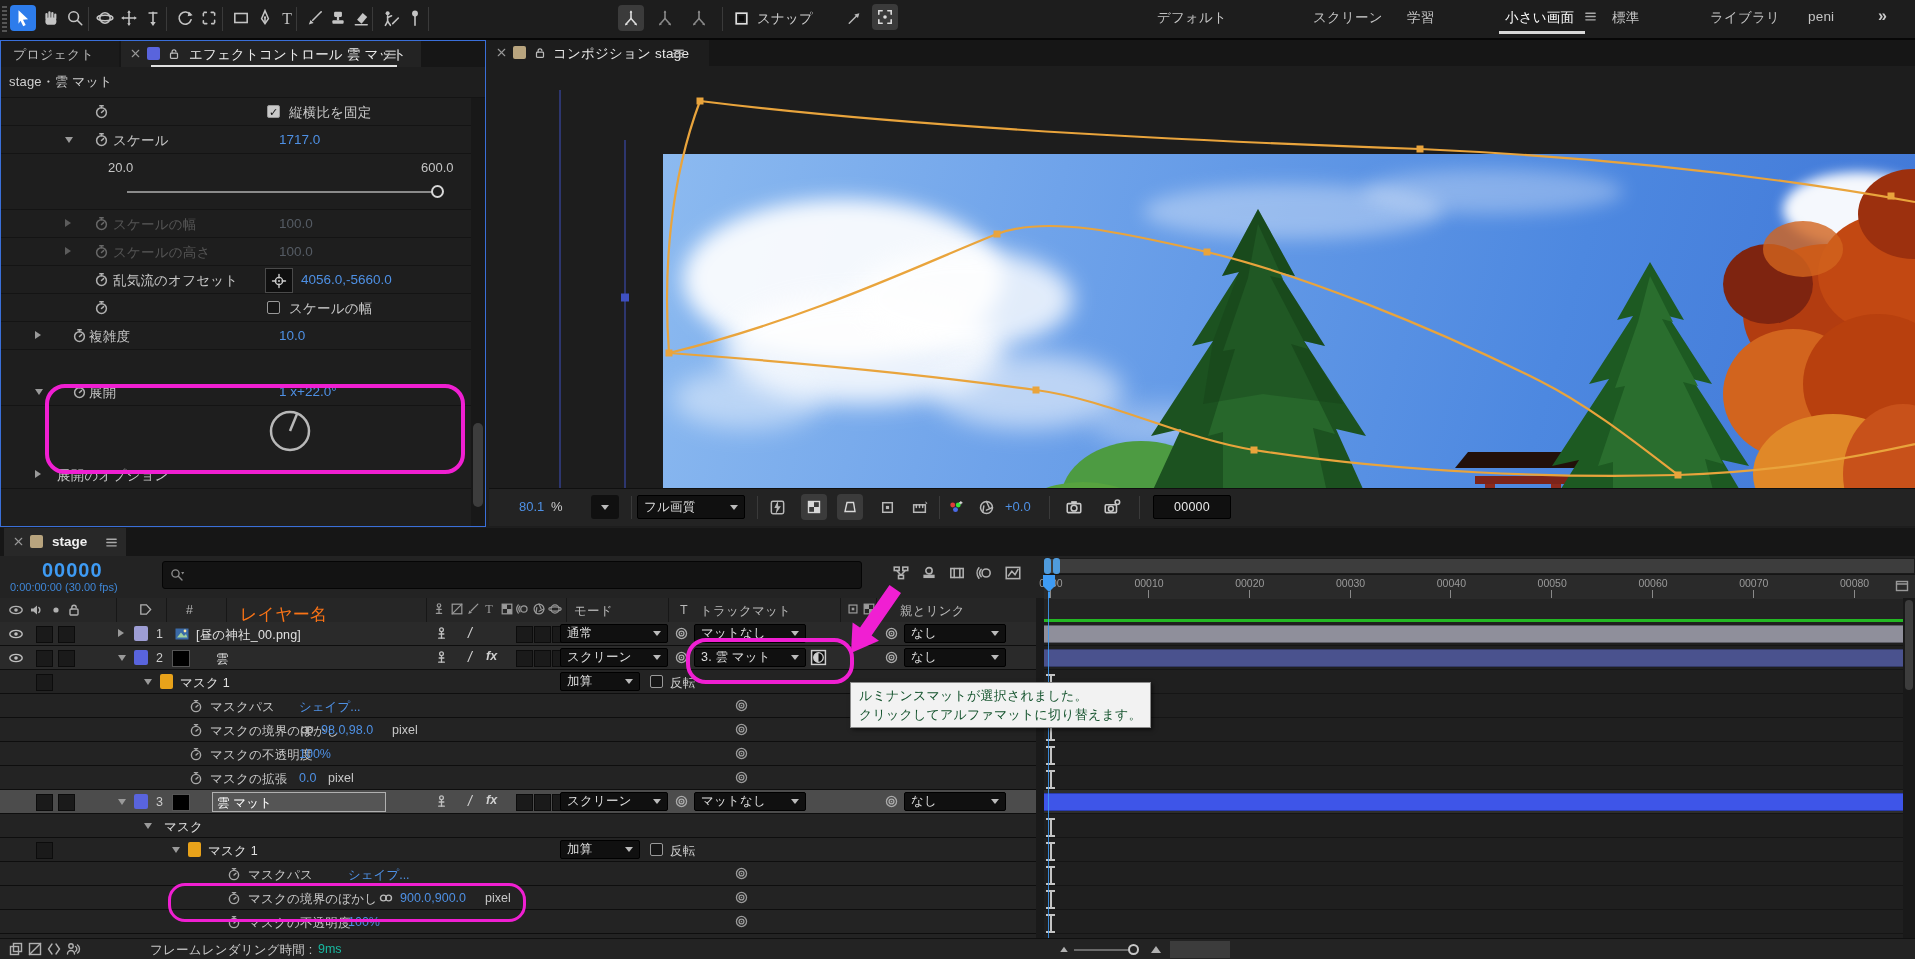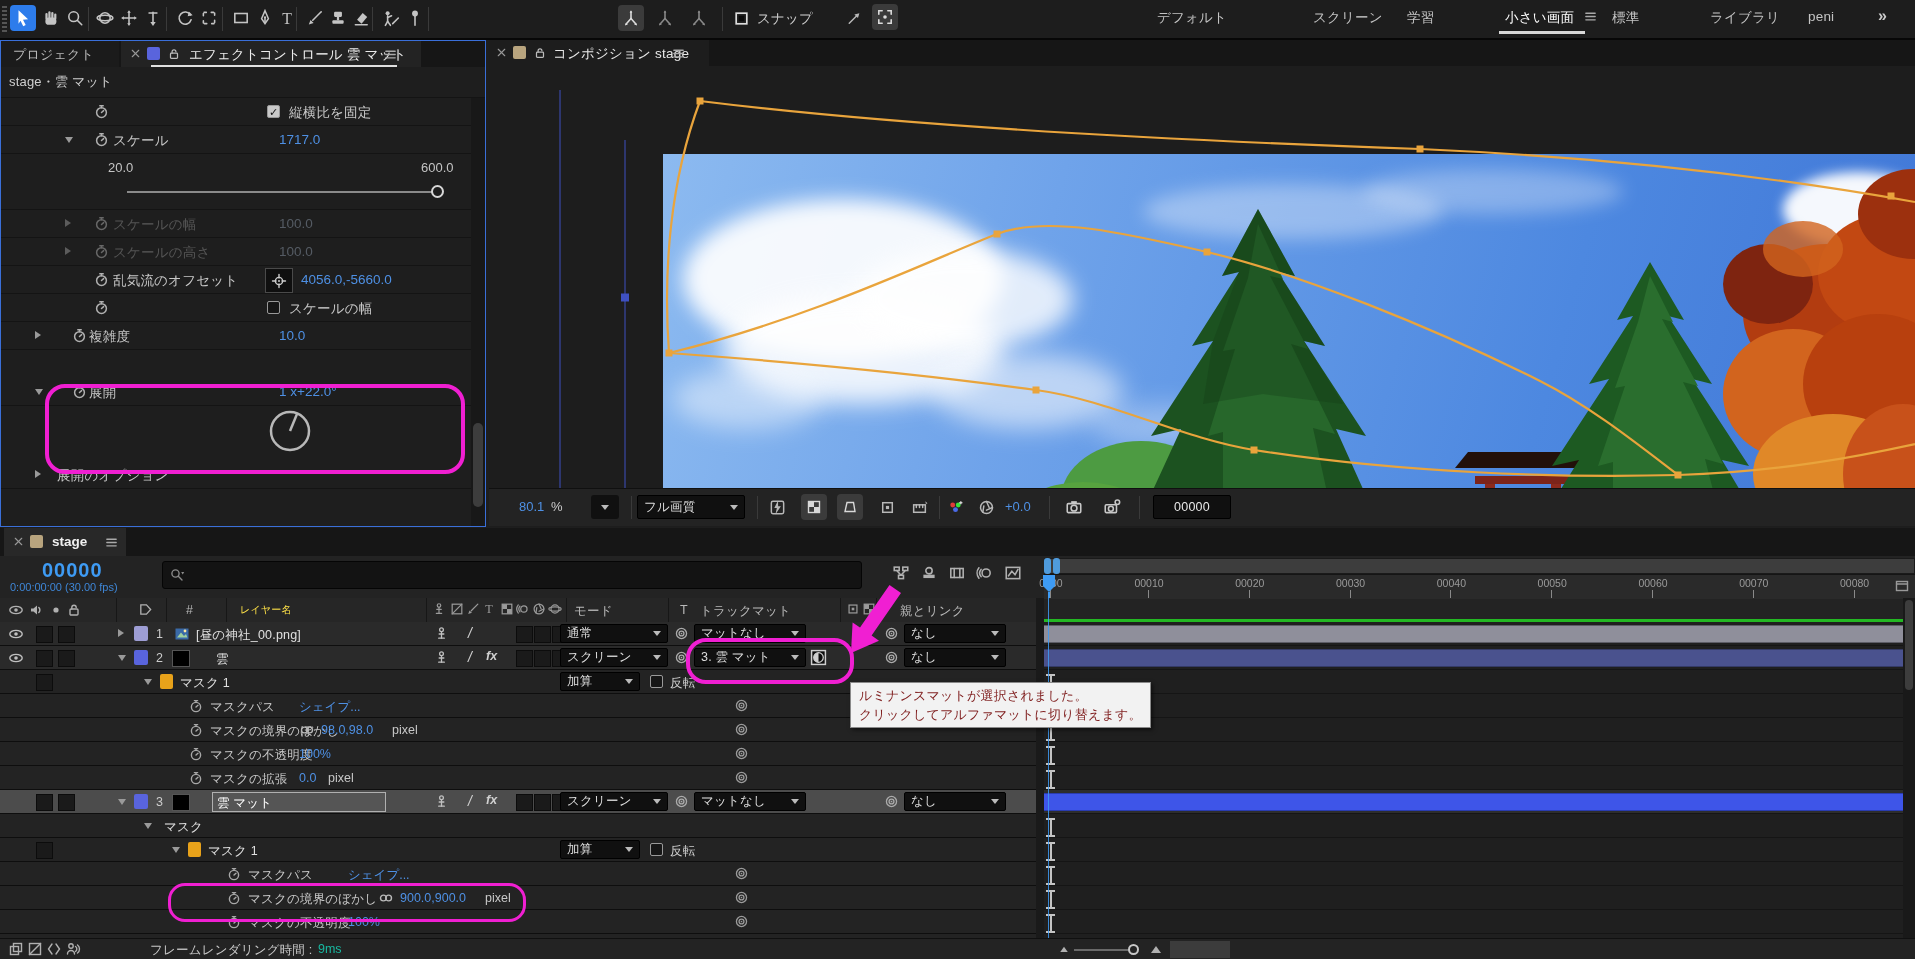--- a/index.html
+++ b/index.html
@@ -16,21 +16,21 @@
       display:flex;align-items:center;padding:0 6px;box-sizing:border-box;}
   .dd .chev{margin-left:auto;}
   .chev{width:0;height:0;border-left:4px solid transparent;border-right:4px solid transparent;border-top:5px solid #bbb;display:inline-block;}
   .twirl-r{width:0;height:0;border-top:4.5px solid transparent;border-bottom:4.5px solid transparent;border-left:6px solid #9a9a9a;display:inline-block;}
   .twirl-d{width:0;height:0;border-left:4.5px solid transparent;border-right:4.5px solid transparent;border-top:6px solid #9a9a9a;display:inline-block;}
   .cbx{width:13px;height:13px;border:1px solid #999;background:#161616;border-radius:2px;box-sizing:border-box;}
   .cbx.on{background:#c9c9c9;color:#111;font-size:11px;font-weight:bold;text-align:center;line-height:12px;}
   .magenta{border:4px solid #f01fd2;border-radius:20px;pointer-events:none;}
   .ibeam{width:9px;height:15px;border-top:2px solid #c4c4c4;border-bottom:2px solid #c4c4c4;position:relative;}
   .ibeam:before{content:"";position:absolute;left:3.5px;top:0;bottom:0;width:2px;background:#c4c4c4;}
-  .ttip{background:#f2f2f2;border:1px solid #8a8a8a;color:#7f1d1d;font-size:13px;line-height:19px;
+  .ttip{background:#f2f2f2;border:1px solid #8a8a8a;color:#14532d;font-size:13px;line-height:19px;
         padding:3px 8px;box-shadow:2px 2px 4px rgba(0,0,0,.5);white-space:nowrap;}
   .cloud{position:absolute;background:#fff;border-radius:50%;}
   svg{display:block;}
   .toolbtn{width:26px;height:26px;border-radius:4px;display:flex;align-items:center;justify-content:center;}
   .toolbtn.active{background:#2d7ceb;}
   .toolbtn.dark{background:#3b3b3b;}
   .wtab{font-size:13.5px;color:#c4c4c4;}
   .wtab.active{color:#fff;}
 </style>
 </head>
@@ -709,21 +709,21 @@
             <rect x="4" y="7" width="8" height="6" rx="1" stroke="#b0b0b0" stroke-width="1.4" fill="none" stroke-linecap="round"></rect>
             <path d="M5.8,7 V5.4 a2.2,2.2 0 0 1 4.4,0" stroke="#b0b0b0" stroke-width="1.4" fill="none" stroke-linecap="round"></path>
           </svg>
         </span>
         <span class="abs" style="left: 138px; top: 4px; width: 15px; height: 15px;">
           <svg width="15" height="15" viewBox="0 0 16 16">
             <polygon points="3,3 9,3 13.5,8 9,13 3,13" stroke="#b0b0b0" stroke-width="1.4" fill="none" stroke-linecap="round"></polygon>
           </svg>
         </span>
         <span class="abs" style="left: 186px; top: 5px; font-size: 12.5px; color: rgb(184, 184, 184);">#</span>
-        <span class="jp abs" style="left: 240px; top: 5px; font-size: 10px; color: #fde047; white-space: nowrap;">レイヤー名</span>
+        <span class="jp abs" style="left: 240px; top: 5px; font-size: 17px; color: #f97316; white-space: nowrap;">レイヤー名</span>
         <span class="abs" style="left: 432px; top: 4px; width: 14px; height: 14px;">
           <svg width="14" height="14" viewBox="0 0 16 16">
             <circle cx="8" cy="4" r="2" stroke="#9a9a9a" stroke-width="1.4" fill="none" stroke-linecap="round"></circle>
             <line x1="8" y1="6" x2="8" y2="13" stroke="#9a9a9a" stroke-width="1.4" fill="none" stroke-linecap="round"></line>
             <line x1="5" y1="13" x2="11" y2="13" stroke="#9a9a9a" stroke-width="1.4" fill="none" stroke-linecap="round"></line>
             <line x1="5.5" y1="8.5" x2="10.5" y2="8.5" stroke="#9a9a9a" stroke-width="1.4" fill="none" stroke-linecap="round"></line>
           </svg>
         </span>
         <span class="abs" style="left: 450px; top: 4px; width: 14px; height: 14px;">
           <svg width="14" height="14" viewBox="0 0 16 16">

